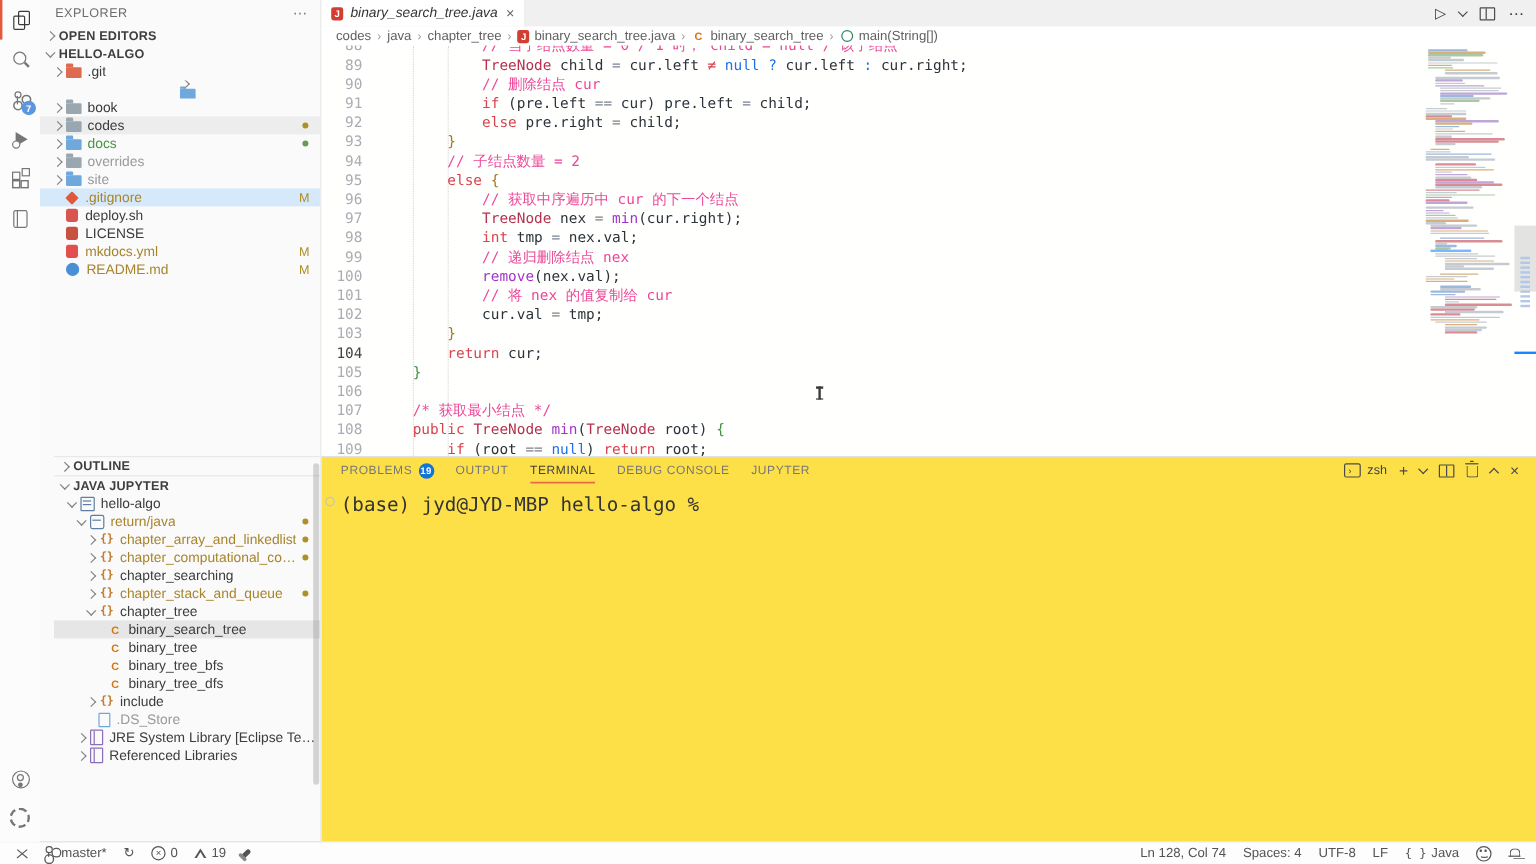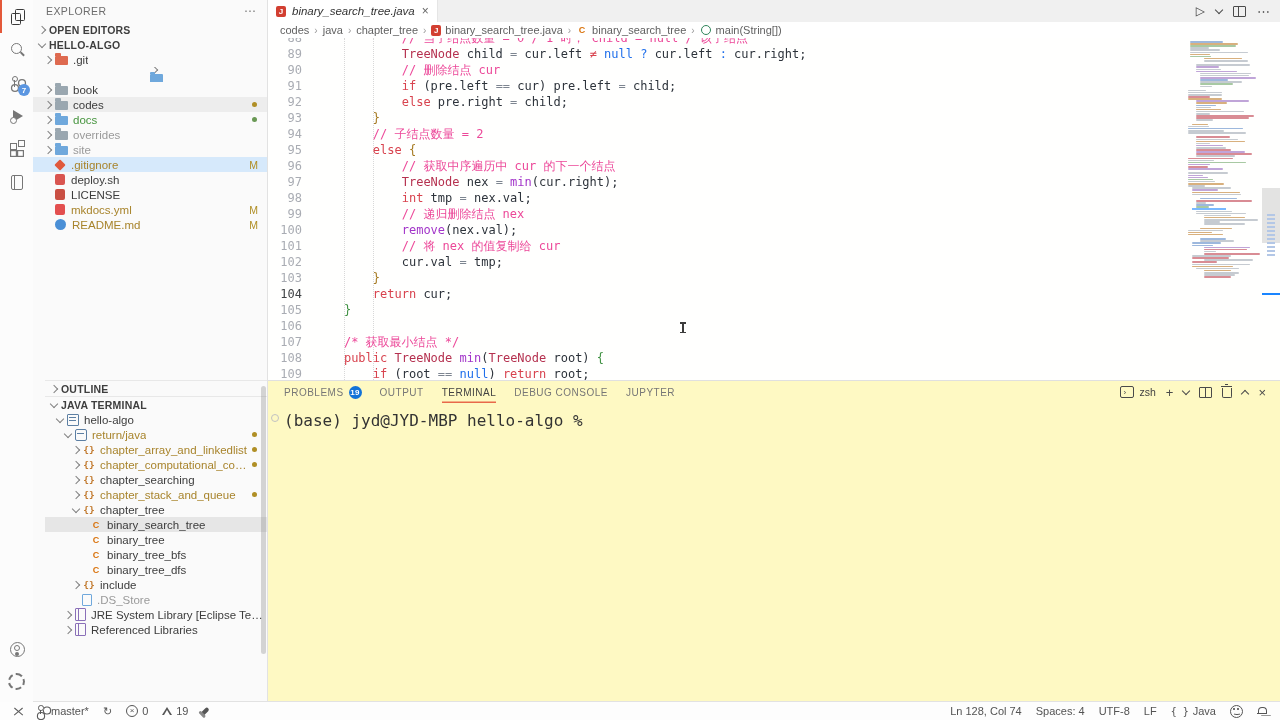--- a/index.html
+++ b/index.html
@@ -110,21 +110,21 @@
   .mm-bar{position:absolute;height:1.5px;border-radius:1px;}
   .ruler{position:absolute;right:0;top:0;width:18px;height:342px;}
   .scroll-thumb{position:absolute;right:0;top:150px;width:18px;height:55px;background:rgba(100,100,100,.18);}
   .cursor-line{position:absolute;right:0;top:255px;width:18px;height:2px;background:#1a85ff;}
   .rmark{position:absolute;width:8px;height:2px;background:#b3c7e6;left:5px;}
   .mm-dash{position:absolute;height:2px;background:#79b8ff;}
   .ibeam{position:absolute;left:414px;top:284px;width:1.5px;height:11px;background:#3c3c3c;}
   .ibeam::before,.ibeam::after{content:"";position:absolute;left:-2px;width:5.5px;height:1.5px;background:#3c3c3c;}
   .ibeam::before{top:0;} .ibeam::after{bottom:0;}
   
-  .panel{position:relative;height:322px;border-top:1px solid #e0e0e0;background:#fef9c3;}
+  .panel{position:relative;height:322px;border-top:1px solid #e0e0e0;background:#fde047;}
   .panel-tabs{height:22px;display:flex;align-items:center;padding-left:16px;gap:18px;}
   .ptab{display:flex;align-items:center;font-size:10px;letter-spacing:.5px;color:#777;height:22px;}
   .ptab.active{color:#424242;box-shadow:inset 0 -1.5px 0 #e8694a;}
   .pbadge{margin-left:5px;min-width:13px;height:13px;border-radius:8px;background:#1273d8;color:#fff;font-size:8px;font-weight:700;
           display:flex;align-items:center;justify-content:center;}
   .panel-actions{position:absolute;right:14px;top:0;height:22px;display:flex;align-items:center;gap:10px;color:#4a4a4a;font-size:11px;}
   .p-term{position:relative;width:12px;height:10px;border:1.2px solid #4a4a4a;border-radius:2px;display:inline-flex;align-items:center;}
   .p-term::before{content:"›";font-size:8px;margin-left:2px;color:#4a4a4a;}
   .p-shell{font-size:10.5px;color:#424242;margin-left:-5px;}
   .p-plus{font-size:13px;}
@@ -294,21 +294,21 @@
         </div>
       </div>
 
     <div style="position:absolute;top:380px;left:12px;right:0;">
       <div class="sb-section bordered" style="height:15px;">
         <span class="tw r"></span>
           <span>OUTLINE</span>
       </div>
       <div class="sb-section bordered" style="height:15px;">
         <span class="tw d"></span>
-          <span>JAVA TERMINAL</span>
+          <span>JAVA JUPYTER</span>
       </div>
       <div id="java-tree">
           <div class="trow" style="padding-left: 12px;">
             <span class="tw d"></span>
             <span class="ic ic-project"></span>
             <span class="tlabel">hello-algo</span>
             <span class="grow"></span>
           </div>
           <div class="trow" style="padding-left: 20px;">
             <span class="tw d"></span>

